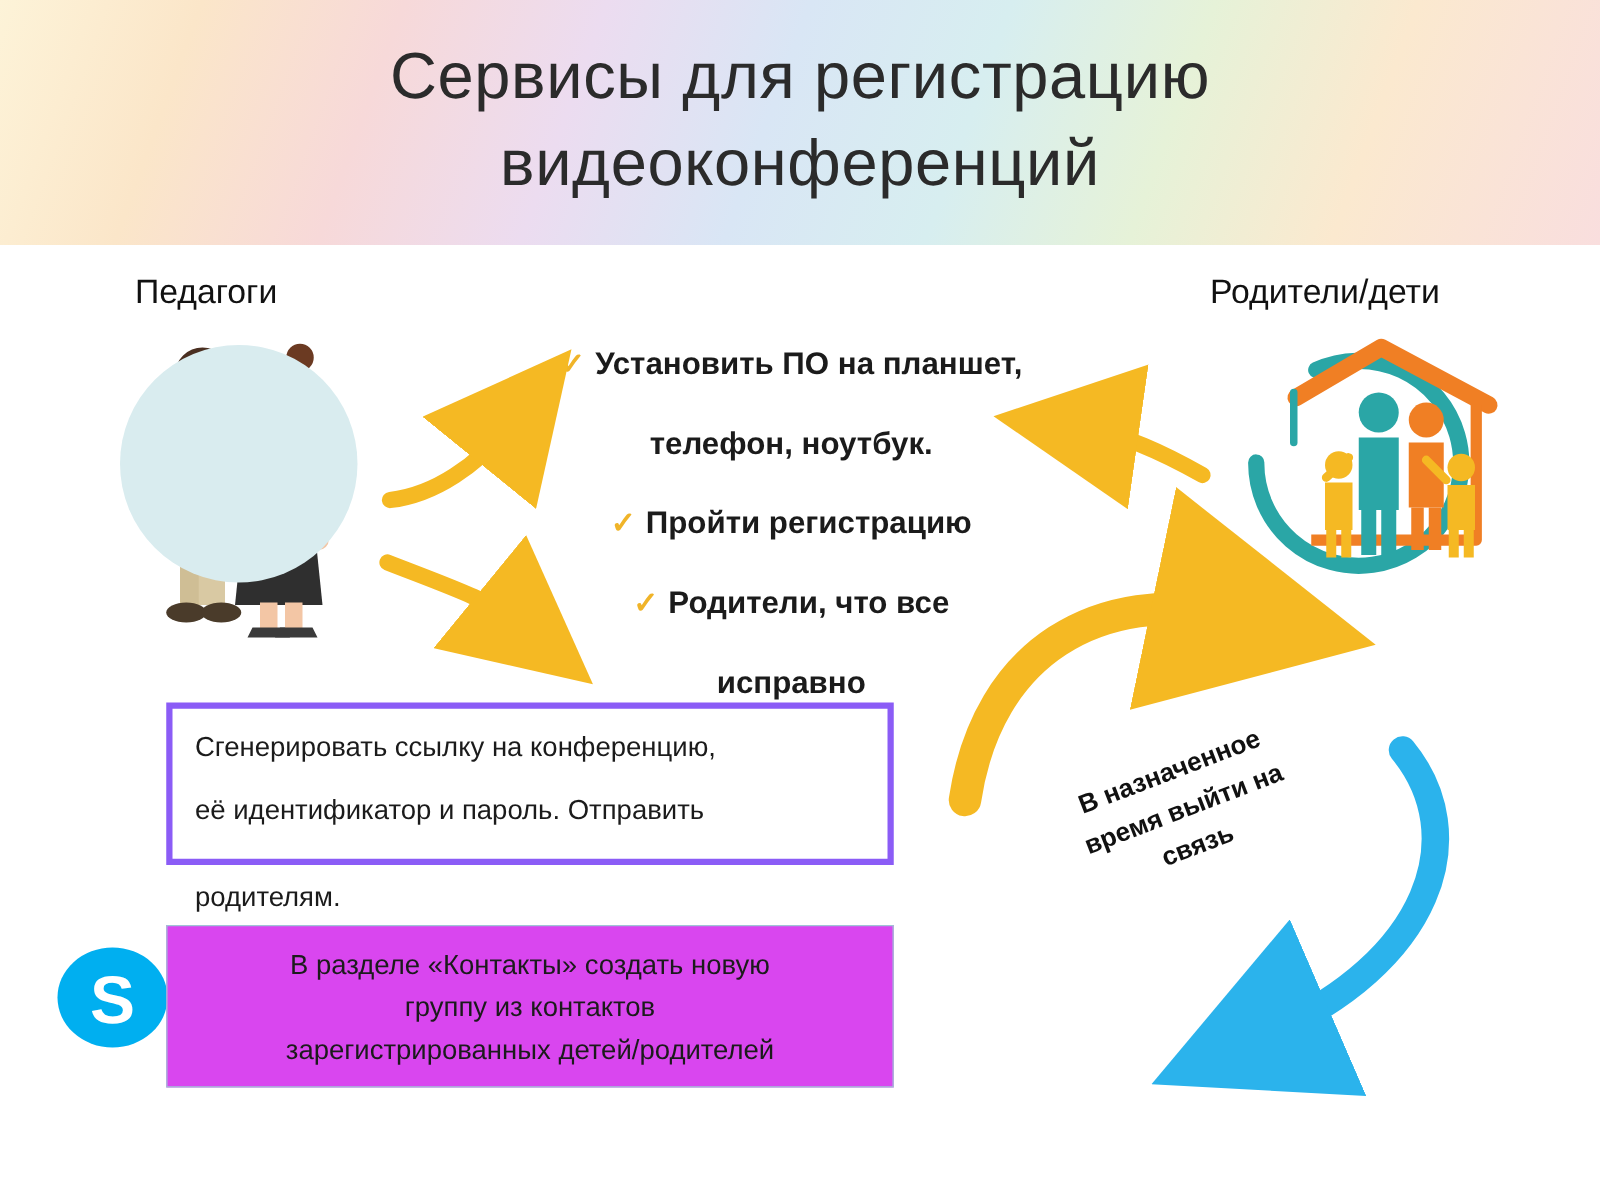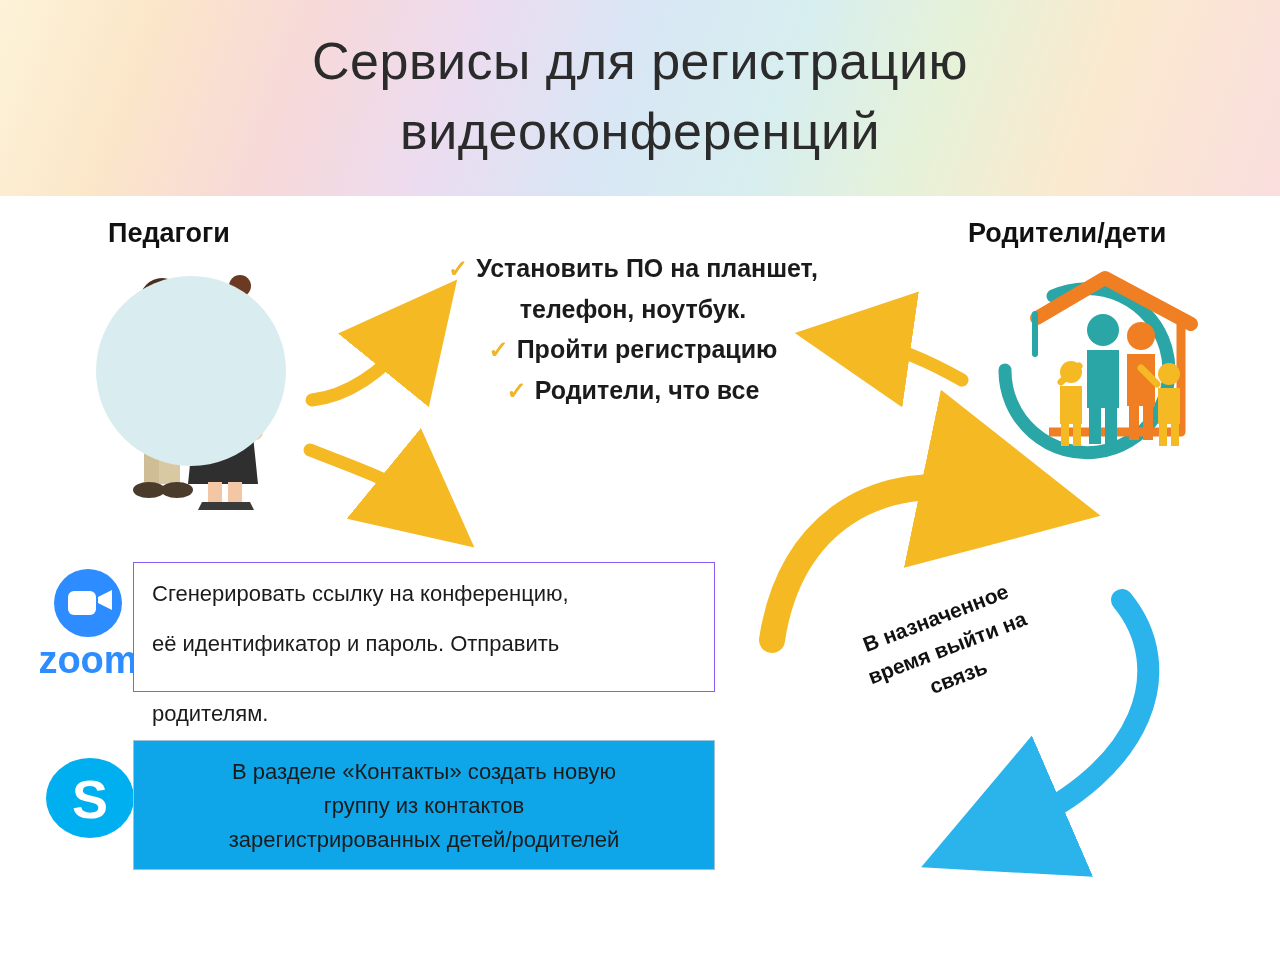--- a/index.html
+++ b/index.html
@@ -35,21 +35,21 @@
     font-size: 52px;
     line-height: 1.35;
     color: #2b2b2b;
     font-weight: 400;
     letter-spacing: .5px;
   }
 
   
   .caption {
     position: absolute;
-    font-weight: bold;
+    font-weight: normal;
     font-size: 27px;
     color: #111;
     white-space: nowrap;
   }
   #cap-teachers { left: 108px; top: 218px; }
   #cap-parents  { left: 968px; top: 218px; }
 
   
   #teachers-art {
     position: absolute;
@@ -71,21 +71,21 @@
     position: absolute;
     left: 398px;
     top: 248px;
     width: 470px;
     text-align: center;
     color: #1b1b1b;
     font-size: 25px;
     font-weight: bold;
     line-height: 1.62;
   }
-  #checklist .row { position: relative; display: block; }
+  #checklist .row { position: relative; display: block; margin-top: 23px; }
   #checklist .tick {
     color: #f0b429;
     font-weight: bold;
     margin-right: 8px;
     font-size: 24px;
   }
 
   
   #house-art {
     position: absolute;
@@ -102,21 +102,21 @@
     top: 565px;
     width: 130px;
     height: 125px;
   }
   #zoom-box {
     position: absolute;
     left: 133px;
     top: 562px;
     width: 582px;
     height: 130px;
-    border: 1px solid #8b5cf6;
+    border: 5px solid #8b5cf6;
     background: #ffffff;
     box-sizing: border-box;
     padding: 14px 18px 0 18px;
     font-size: 22px;
     line-height: 1.55;
     color: #1b1b1b;
     text-align: center;
   }
   #zoom-box .l1 { text-align: left; }
   #zoom-box .l2 { text-align: left; margin-top: 16px; }
@@ -130,21 +130,21 @@
     width: 92px;
     height: 92px;
   }
   #skype-box {
     position: absolute;
     left: 133px;
     top: 740px;
     width: 582px;
     height: 130px;
     border: 1px solid #9fc4d6;
-    background: #0ea5e9;
+    background: #d946ef;
     box-sizing: border-box;
     padding: 14px 14px 0 14px;
     font-size: 22px;
     line-height: 1.55;
     color: #1b1b1b;
     text-align: center;
   }
 
   
   #appointed-label {
@@ -256,20 +256,21 @@
     <span class="row">
       <span class="tick">✓</span><span>Установить ПО на планшет,</span>
     </span>
     <span class="row">телефон, ноутбук.</span>
     <span class="row">
       <span class="tick">✓</span><span>Пройти регистрацию</span>
     </span>
     <span class="row">
       <span class="tick">✓</span><span>Родители, что все</span>
     </span>
+    <span class="row">исправно</span>
   </div>
 
   <div id="house-art">
     <svg width="240" height="230" viewBox="0 0 240 230">
       <path d="M30 108 a82 82 0 1 0 48 -74" fill="none" stroke="#2aa6a6" stroke-width="13" stroke-linecap="round"></path>
       <path d="M62 56 L130 16 L216 62" fill="none" stroke="#f07f24" stroke-width="14" stroke-linecap="round" stroke-linejoin="round"></path>
       <path d="M206 62 L206 170 L74 170" fill="none" stroke="#f07f24" stroke-width="9" stroke-linejoin="round"></path>
       <path d="M60 52 L60 92" stroke="#2aa6a6" stroke-width="6" stroke-linecap="round"></path>
       <circle cx="128" cy="68" r="16" fill="#2aa6a6"></circle>
       <path d="M112 88 h32 v58 h-32 z" fill="#2aa6a6"></path>
@@ -310,28 +311,20 @@
 
     <path d="M1122 600 C 1178 668, 1146 770, 1012 828" stroke="#2bb3ec" stroke-width="22" fill="none" stroke-linecap="round" marker-end="url(#ah-blue)"></path>
   </svg>
 
   <div id="appointed-label">
     <span>В назначенное</span><br>
     <span>время выйти на</span><br>
     <span>связь</span>
   </div>
 
-  <div id="zoom-logo">
-    <svg width="130" height="125" viewBox="0 0 130 125">
-      <circle cx="64" cy="38" r="34" fill="#2d8cff"></circle>
-      <rect x="44" y="26" width="28" height="24" rx="6" fill="#ffffff"></rect>
-      <path d="M74 32 l14 -7 v20 l-14 -7 z" fill="#ffffff"></path>
-      <text x="64" y="108" text-anchor="middle" font-family="Liberation Sans, sans-serif" font-size="38" font-weight="bold" fill="#2d8cff">zoom</text>
-    </svg>
-  </div>
   <div id="zoom-box">
     <div class="l1">Сгенерировать ссылку на конференцию,</div>
     <div class="l2">её идентификатор и пароль. Отправить</div>
     <div class="l3">родителям.</div>
   </div>
 
   <div id="skype-logo">
     <svg width="92" height="92" viewBox="0 0 92 92">
       <ellipse cx="46" cy="46" rx="44" ry="40" fill="#00aff0"></ellipse>
       <text x="46" y="66" text-anchor="middle" font-family="Liberation Sans, sans-serif" font-size="54" font-weight="bold" fill="#ffffff">S</text>

